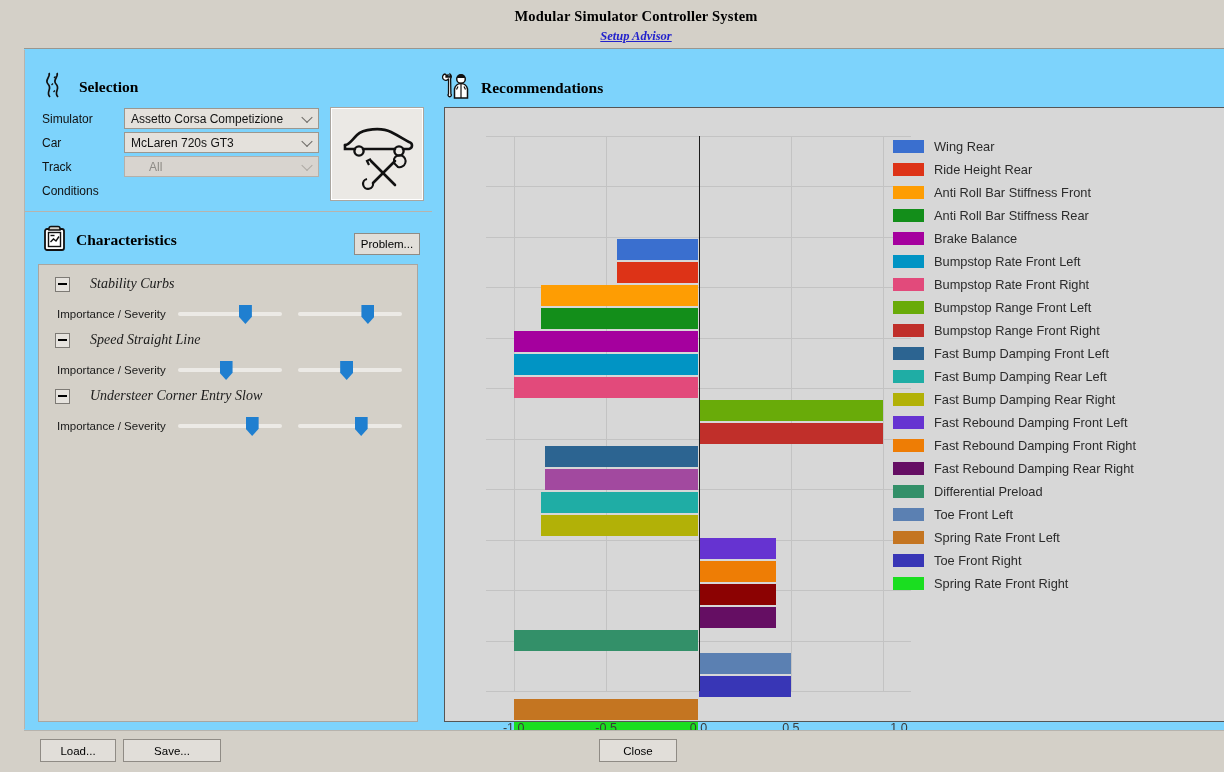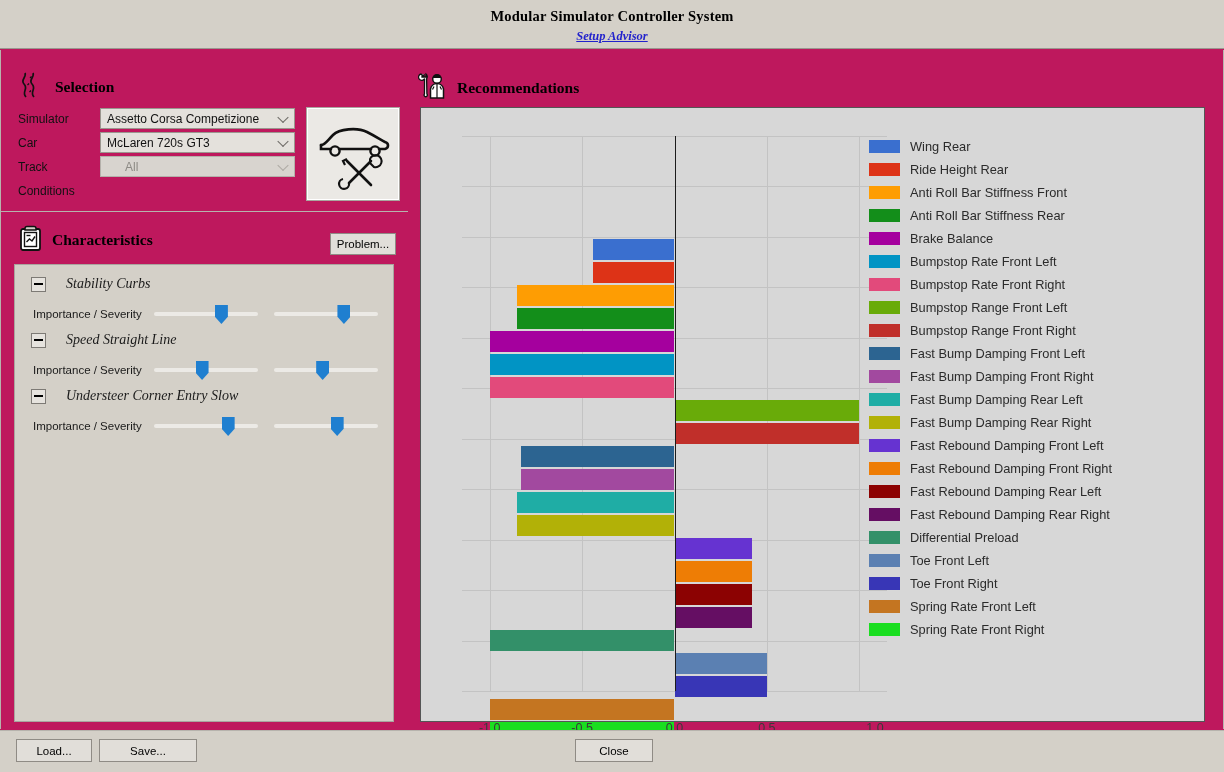--- a/index.html
+++ b/index.html
@@ -6,21 +6,21 @@
   html, body { margin:0; padding:0; }
   body {
     width:1224px; height:772px;
     background:#d4d0c8;
     font-family:"Liberation Sans", sans-serif;
     font-size:12px;
     color:#000;
     overflow:hidden;
     position:relative;
   }
-  .app { position:absolute; inset:0; background:#be185d; }
+  .app { position:absolute; inset:0; background:#7dd3fc;margin-left:24px; }
 
   
   .titlebar {
     position:absolute; left:0; top:0; width:1224px; height:49px;
     background:#d4d0c8;
     border-bottom:1px solid #9a968f;
     text-align:center;
   }
   .title-main {
     font-family:"Liberation Serif", serif;
@@ -390,62 +390,54 @@
         </div>
         <div class="legend-item">
           <span class="legend-swatch" style="background: rgb(192, 47, 42);"></span>
           <span class="legend-label">Bumpstop Range Front Right</span>
         </div>
         <div class="legend-item">
           <span class="legend-swatch" style="background: rgb(44, 100, 145);"></span>
           <span class="legend-label">Fast Bump Damping Front Left</span>
         </div>
         <div class="legend-item">
-          <span class="legend-swatch" style="background: rgb(162, 73, 159);"></span>
-          <span class="legend-label">Fast Bump Damping Front Right</span>
-        </div>
-        <div class="legend-item">
           <span class="legend-swatch" style="background: rgb(31, 173, 165);"></span>
           <span class="legend-label">Fast Bump Damping Rear Left</span>
         </div>
         <div class="legend-item">
           <span class="legend-swatch" style="background: rgb(178, 177, 7);"></span>
           <span class="legend-label">Fast Bump Damping Rear Right</span>
         </div>
         <div class="legend-item">
           <span class="legend-swatch" style="background: rgb(102, 51, 209);"></span>
           <span class="legend-label">Fast Rebound Damping Front Left</span>
         </div>
         <div class="legend-item">
           <span class="legend-swatch" style="background: rgb(238, 125, 5);"></span>
           <span class="legend-label">Fast Rebound Damping Front Right</span>
         </div>
         <div class="legend-item">
-          <span class="legend-swatch" style="background: rgb(140, 2, 2);"></span>
-          <span class="legend-label">Fast Rebound Damping Rear Left</span>
-        </div>
-        <div class="legend-item">
           <span class="legend-swatch" style="background: rgb(101, 14, 99);"></span>
           <span class="legend-label">Fast Rebound Damping Rear Right</span>
         </div>
         <div class="legend-item">
           <span class="legend-swatch" style="background: rgb(51, 144, 105);"></span>
           <span class="legend-label">Differential Preload</span>
         </div>
         <div class="legend-item">
           <span class="legend-swatch" style="background: rgb(91, 128, 178);"></span>
           <span class="legend-label">Toe Front Left</span>
         </div>
         <div class="legend-item">
+          <span class="legend-swatch" style="background: rgb(196, 117, 33);"></span>
+          <span class="legend-label">Spring Rate Front Left</span>
+        </div>
+        <div class="legend-item">
           <span class="legend-swatch" style="background: rgb(56, 54, 182);"></span>
           <span class="legend-label">Toe Front Right</span>
-        </div>
-        <div class="legend-item">
-          <span class="legend-swatch" style="background: rgb(196, 117, 33);"></span>
-          <span class="legend-label">Spring Rate Front Left</span>
         </div>
         <div class="legend-item">
           <span class="legend-swatch" style="background: rgb(26, 222, 32);"></span>
           <span class="legend-label">Spring Rate Front Right</span>
         </div>
       </div>
   </div>
 
   <div class="bottombar"></div>
   <div class="btn" id="load-button">Load...</div>

